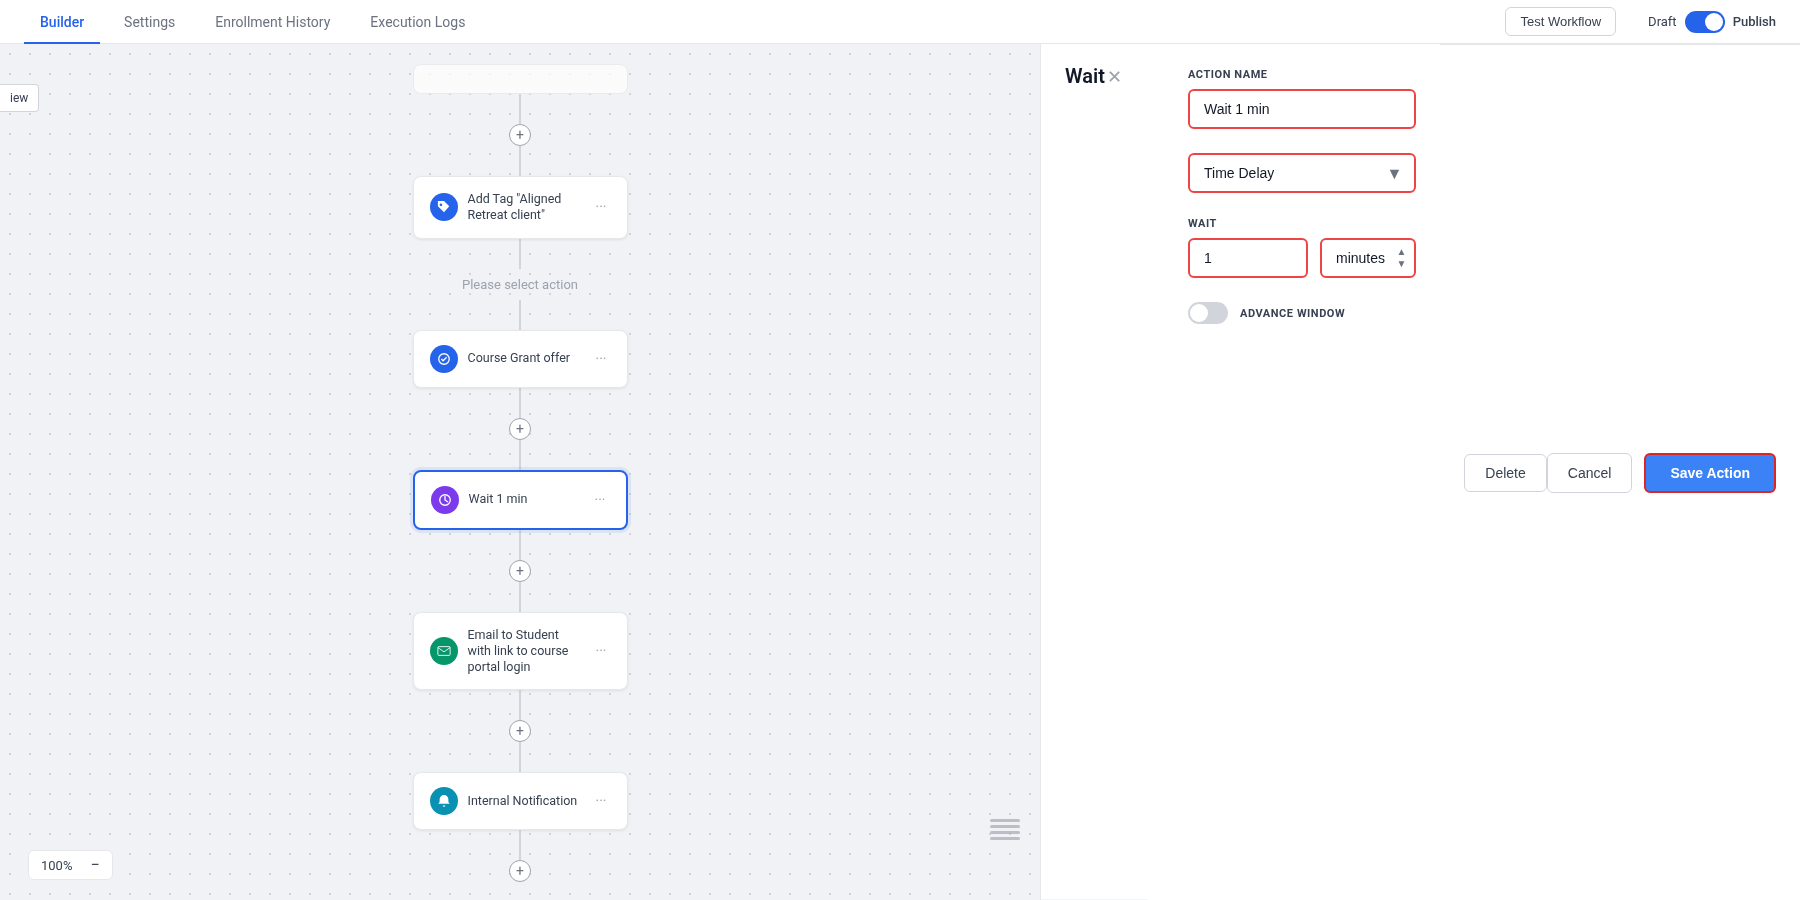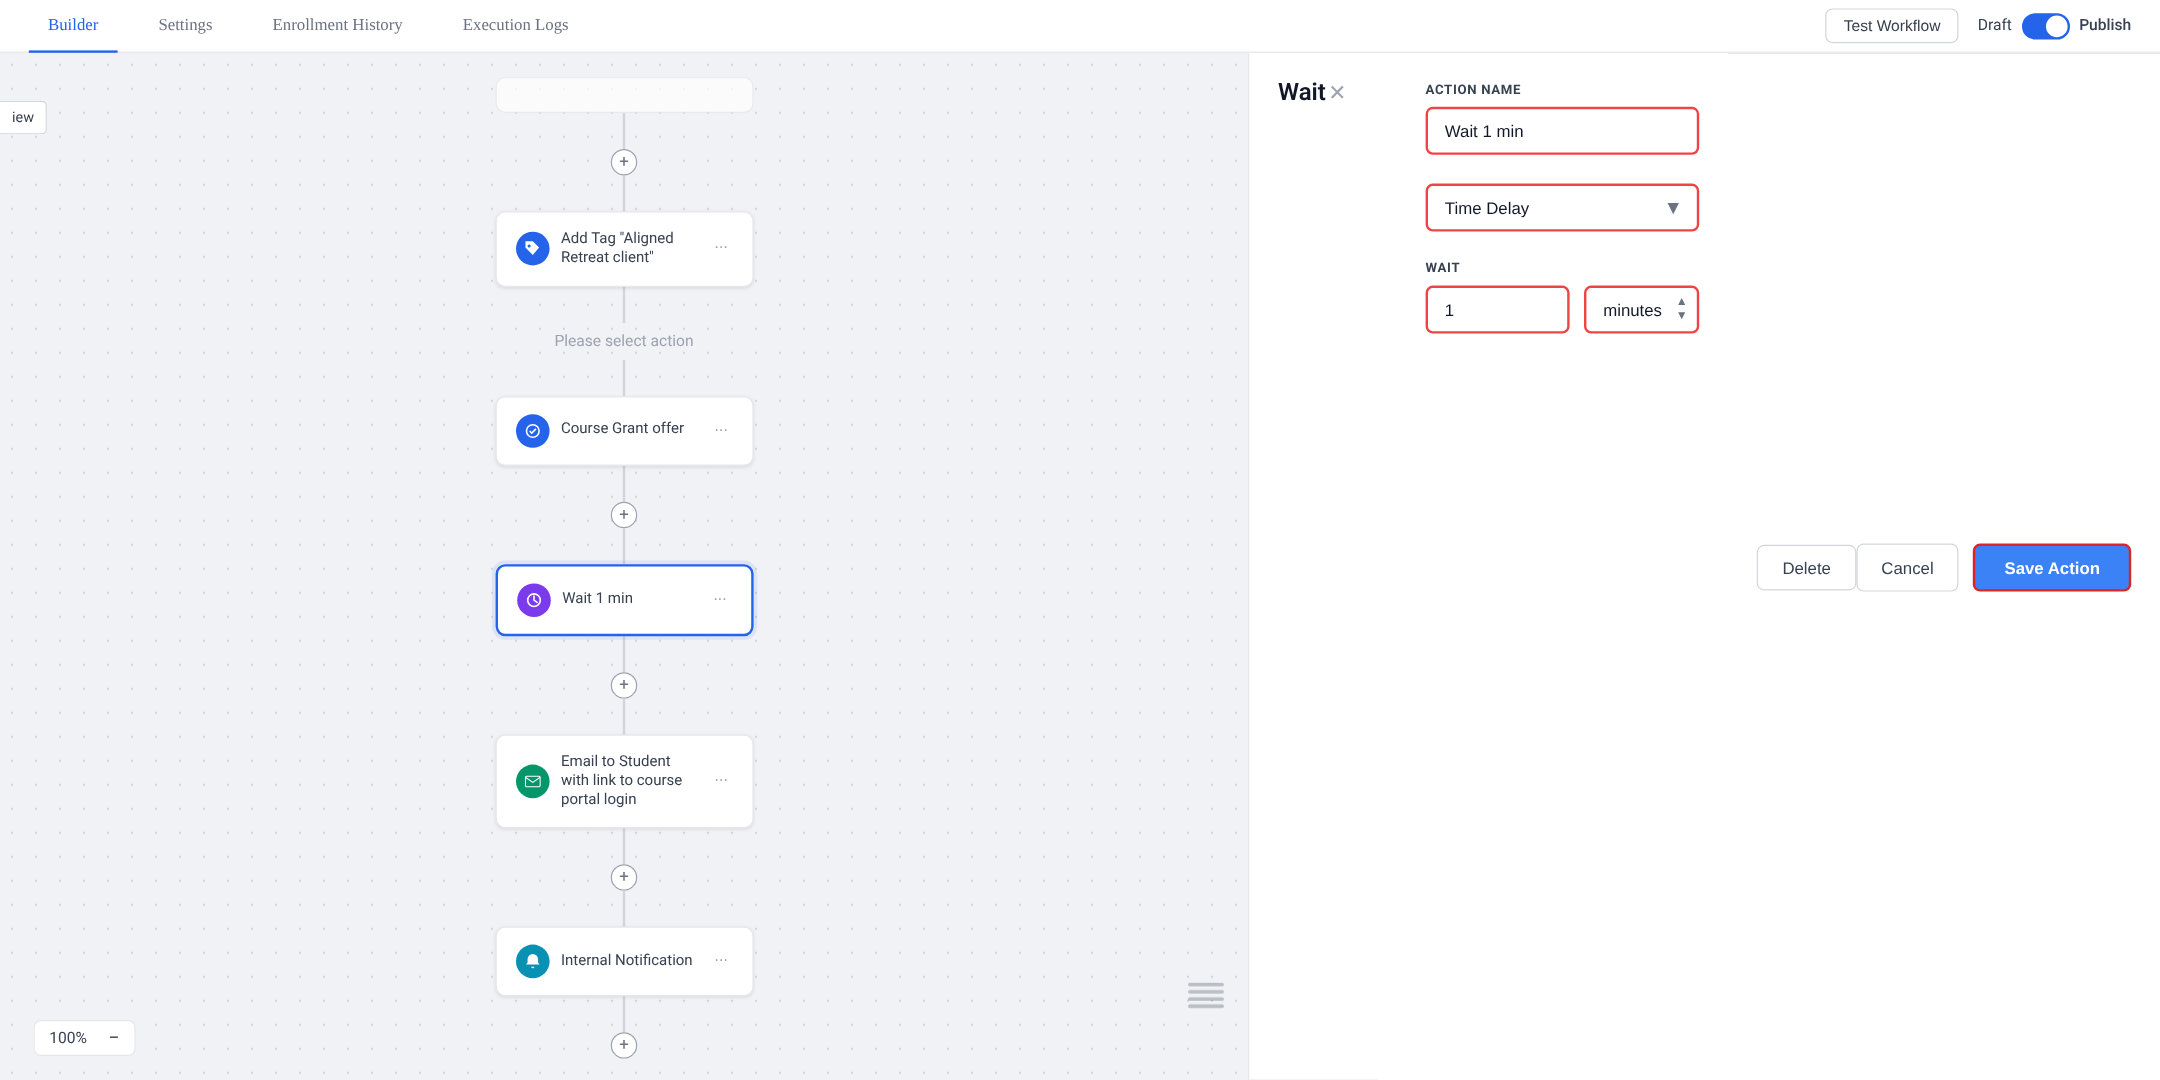--- a/index.html
+++ b/index.html
@@ -10,35 +10,35 @@
       background: #fff;
       border-bottom: 1px solid #e5e7eb;
       display: flex;
       align-items: center;
       justify-content: space-between;
       padding: 0 24px;
       height: 44px;
       flex-shrink: 0;
       z-index: 10;
     }
-    .nav-tabs { display: flex; gap: 18px; height: 100%; font-family: Liberation Serif, serif; }
+    .nav-tabs { display: flex; gap: 8px; height: 100%; }
     .nav-tab {
       padding: 0 16px;
       height: 100%;
       display: flex;
       align-items: center;
       font-size: 14px;
       color: #6b7280;
       cursor: pointer;
       border-bottom: 2px solid transparent;
       position: relative;
       top: 1px;
     }
     .nav-tab.active { color: #2563eb; border-bottom: 2px solid #2563eb; font-weight: 500; }
-    .nav-right { display: flex; align-items: center; gap: 16px; }
+    .nav-right { display: flex; align-items: center; gap: 32px; }
     .test-workflow-btn {
       background: #fff;
       border: 1px solid #d1d5db;
       border-radius: 6px;
       padding: 6px 14px;
       font-size: 13px;
       color: #374151;
       cursor: pointer;
       font-weight: 500;
     }
@@ -541,20 +541,24 @@
           <div class="wait-unit-wrapper">
             <input class="wait-unit-input" type="text" value="minutes" style="">
             <div class="unit-spinner">
               <span class="spinner-arrow">▲</span>
               <span class="spinner-arrow">▼</span>
             </div>
           </div>
         </div>
       </div>
 
+      <div class="advance-window-row">
+        <div class="toggle-off"></div>
+        <span class="advance-label">ADVANCE WINDOW</span>
+      </div>
 
     </div>
 
     <div class="panel-footer">
       <button class="delete-btn">Delete</button>
       <div class="footer-right">
         <button class="cancel-btn">Cancel</button>
         <button class="save-btn">Save Action</button>
       </div>
     </div>

